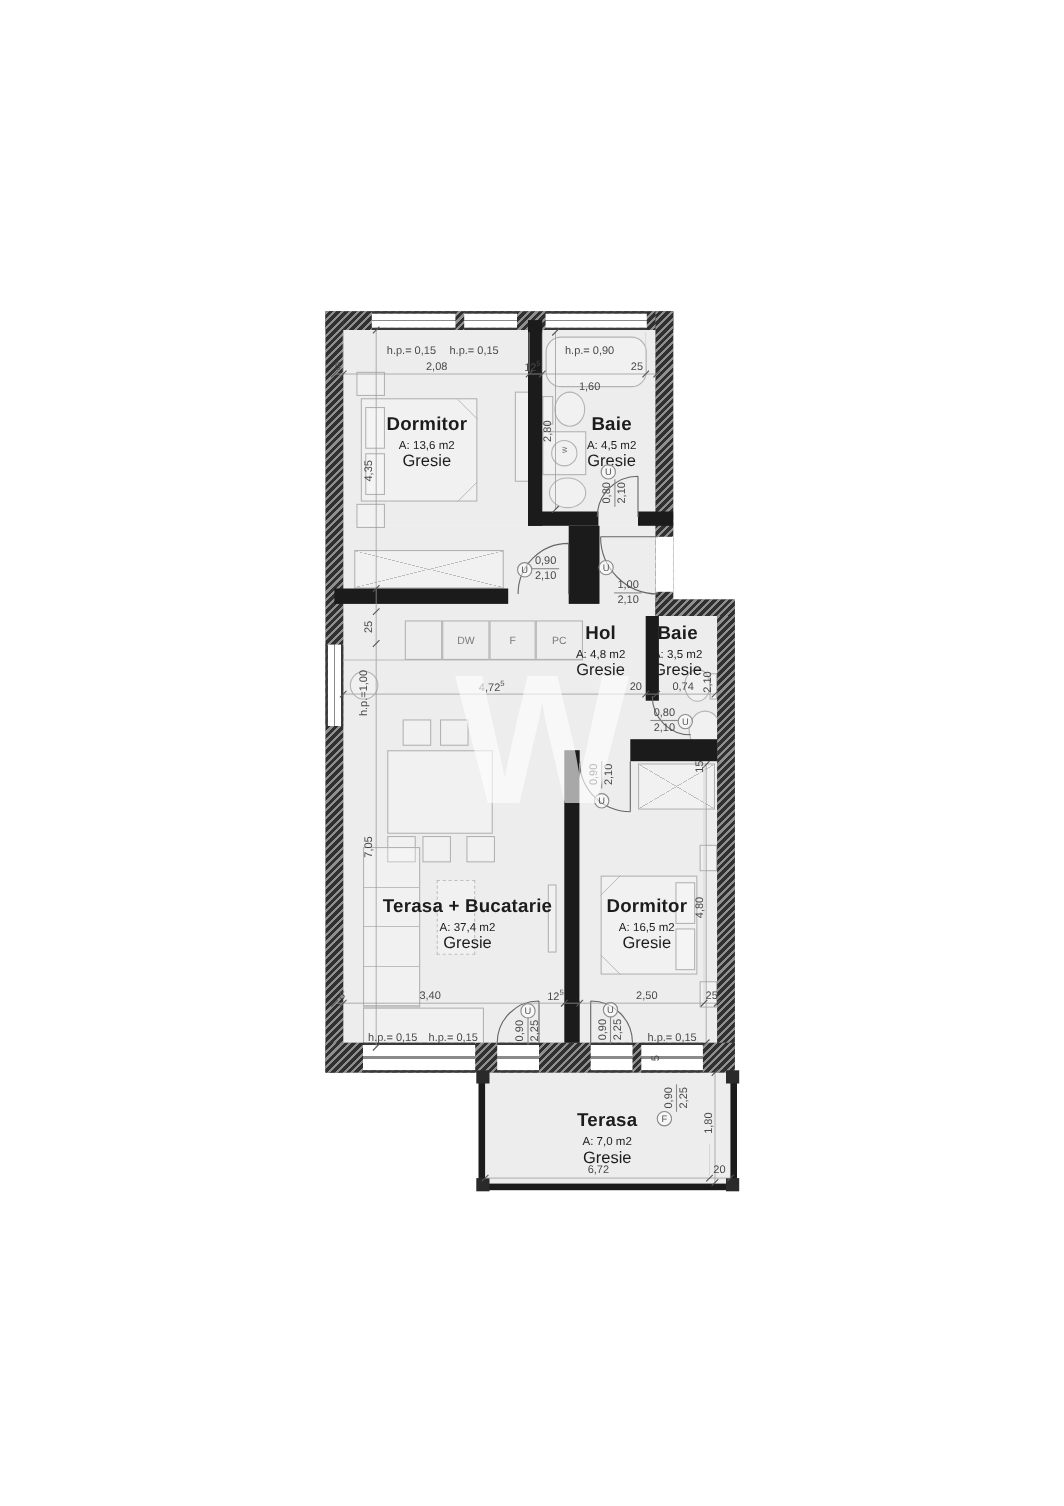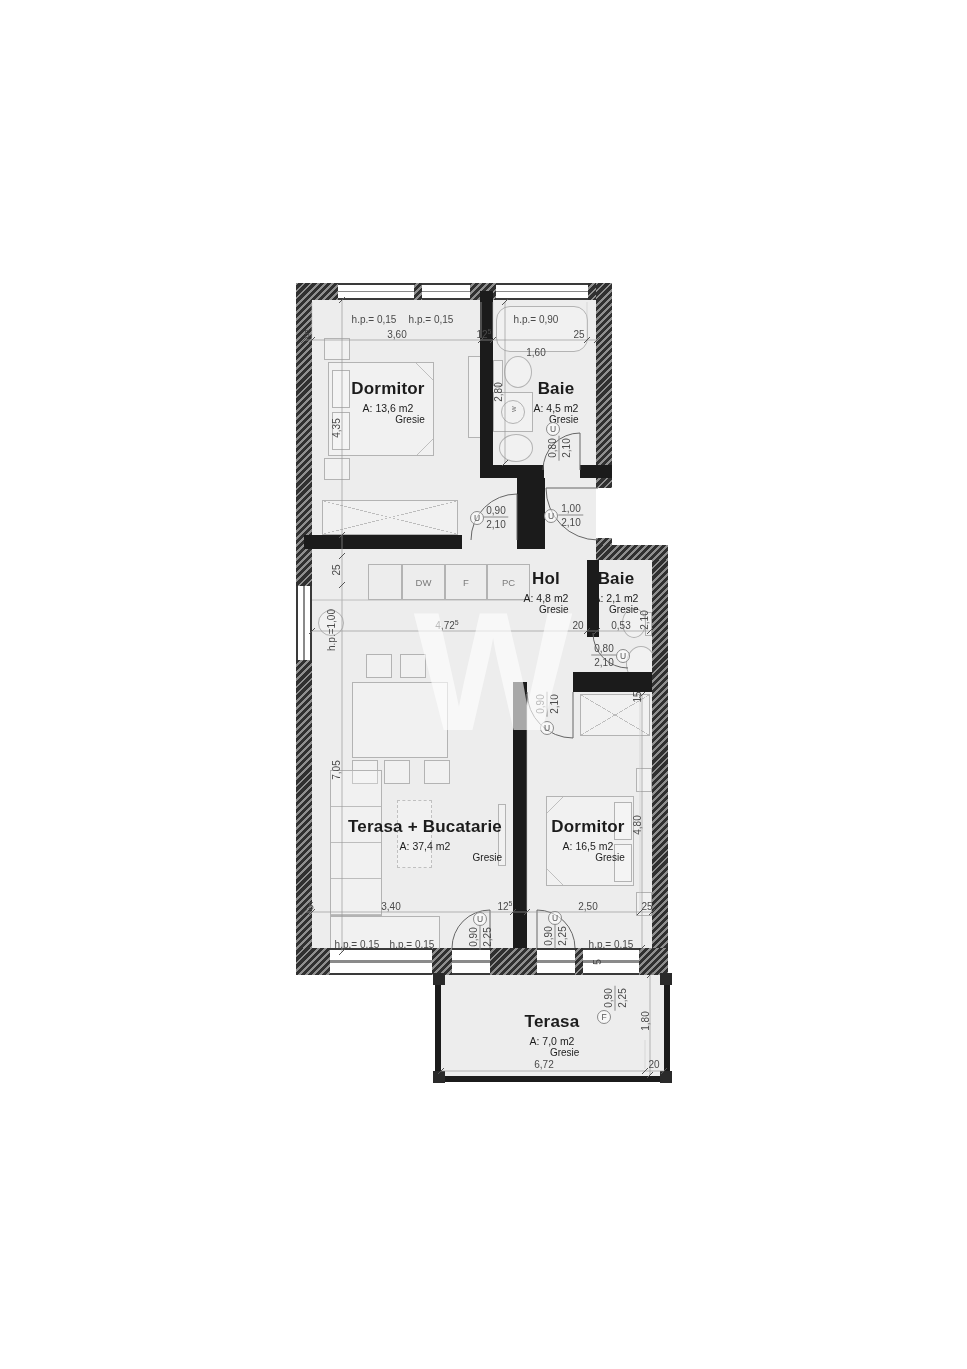--- a/index.html
+++ b/index.html
@@ -20,21 +20,21 @@
   .gap{position:absolute;background:#fff;z-index:4;}
   svg.ov{position:absolute;left:0;top:0;z-index:5;}
   .lab{position:absolute;font-size:10px;color:#4a4a4a;white-space:nowrap;transform:translate(-50%,-50%);z-index:6;}
   .lab.rot{transform:translate(-50%,-50%) rotate(-90deg);}
   .lab sup{font-size:7px;}
   .lab.tiny{font-size:8px;color:#777;}
   .kcell{position:absolute;border:1px solid #b3b3b3;font-size:9.5px;color:#7a7a7a;display:flex;align-items:center;justify-content:center;z-index:2;box-sizing:border-box;}
   .room{position:absolute;text-align:center;transform:translate(-50%,-50%);color:#1c1c1c;z-index:6;white-space:nowrap;}
   .room .nm{font-size:17px;font-weight:bold;letter-spacing:.2px;}
   .room .ar{font-size:10.5px;margin-top:3px;}
-  .room .fl{font-size:10px;text-align:right;}
+  .room .fl{font-size:15px;}
   .dl{position:absolute;display:flex;flex-direction:column;align-items:center;font-size:10px;color:#4a4a4a;transform:translate(-50%,-50%);line-height:1.3;z-index:6;}
   .dl.rot{transform:translate(-50%,-50%) rotate(-90deg);}
   .dl .bot{border-top:1px solid #8a8a8a;padding:0 3px;}
   .circ{position:absolute;width:14px;height:14px;border:1px solid #8a8a8a;border-radius:50%;font-size:8.5px;color:#555;display:flex;align-items:center;justify-content:center;transform:translate(-50%,-50%);background:rgba(255,255,255,.55);z-index:6;box-sizing:border-box;}
   .wm{position:absolute;color:rgba(255,255,255,.62);font-weight:bold;z-index:7;transform:translate(-50%,-50%);pointer-events:none;}
   .wm.logo{font-size:168px;line-height:1;}
   .wm.txt{font-size:39px;letter-spacing:9px;}
   .drum{position:absolute;left:7px;top:7px;right:7px;bottom:7px;border:1px solid #b3b3b3;border-radius:50%;}
 </style>
 </head>
@@ -170,21 +170,21 @@
     <div class="ar">A: 4,5 m2</div>
     <div class="fl">Gresie</div>
   </div>
   <div class="room" style="left:546px;top:592px">
     <div class="nm">Hol</div>
     <div class="ar">A: 4,8 m2</div>
     <div class="fl">Gresie</div>
   </div>
   <div class="room" style="left:616px;top:592px">
     <div class="nm">Baie</div>
-    <div class="ar">A: 2,1 m2</div>
+    <div class="ar">A: 3,5 m2</div>
     <div class="fl">Gresie</div>
   </div>
   <div class="room" style="left:425px;top:840px">
     <div class="nm">Terasa + Bucatarie</div>
     <div class="ar">A: 37,4 m2</div>
     <div class="fl">Gresie</div>
   </div>
   <div class="room" style="left:588px;top:840px">
     <div class="nm">Dormitor</div>
     <div class="ar">A: 16,5 m2</div>
@@ -193,36 +193,36 @@
   <div class="room" style="left:552px;top:1035px">
     <div class="nm">Terasa</div>
     <div class="ar">A: 7,0 m2</div>
     <div class="fl">Gresie</div>
   </div>
 
   <span class="lab" style="left:374px;top:319px">h.p.= 0,15</span>
   <span class="lab" style="left:431px;top:319px">h.p.= 0,15</span>
   <span class="lab" style="left:536px;top:319px">h.p.= 0,90</span>
   <span class="lab" style="left:307px;top:334px">5</span>
-  <span class="lab" style="left:397px;top:334px">3,60</span>
+  <span class="lab" style="left:397px;top:334px">2,08</span>
   <span class="lab" style="left:484px;top:334px"><span>12</span><sup>5</sup></span>
   <span class="lab" style="left:536px;top:352px">1,60</span>
   <span class="lab" style="left:579px;top:334px">25</span>
 
   <span class="lab rot" style="left:336px;top:428px">4,35</span>
   <span class="lab rot" style="left:336px;top:570px">25</span>
   <span class="lab rot" style="left:331px;top:630px">h.p.=1,00</span>
   <span class="lab rot" style="left:336px;top:770px">7,05</span>
 
   <span class="lab rot" style="left:498px;top:392px">2,80</span>
   <span class="lab rot tiny" style="left:513px;top:409px">w</span>
 
   <span class="lab" style="left:447px;top:625px"><span>4,72</span><sup>5</sup></span>
   <span class="lab" style="left:578px;top:625px">20</span>
-  <span class="lab" style="left:621px;top:625px">0,53</span>
+  <span class="lab" style="left:621px;top:625px">0,74</span>
   <span class="lab rot" style="left:644px;top:620px">2,10</span>
   <span class="lab rot" style="left:637px;top:697px">15</span>
 
   <span class="lab rot" style="left:637px;top:825px">4,80</span>
   <span class="lab rot" style="left:645px;top:1021px">1,80</span>
 
   <span class="lab" style="left:311px;top:906px">5</span>
   <span class="lab" style="left:391px;top:906px">3,40</span>
   <span class="lab" style="left:505px;top:906px"><span>12</span><sup>5</sup></span>
   <span class="lab" style="left:588px;top:906px">2,50</span>
@@ -236,21 +236,21 @@
   <span class="lab" style="left:654px;top:1064px">20</span>
 
   <div class="dl" style="left:496px;top:517px">
     <span>0,90</span>
       <span class="bot">2,10</span>
   </div>
   <div class="circ" style="left:477px;top:518px">
       <span>U</span>
     </div>
 
-  <div class="dl" style="left:571px;top:515px">
+  <div class="dl" style="left:571px;top:539px">
     <span>1,00</span>
       <span class="bot">2,10</span>
   </div>
   <div class="circ" style="left:551px;top:516px">
       <span>U</span>
     </div>
 
   <div class="dl rot" style="left:559px;top:448px">
     <span>0,80</span>
       <span class="bot">2,10</span>

